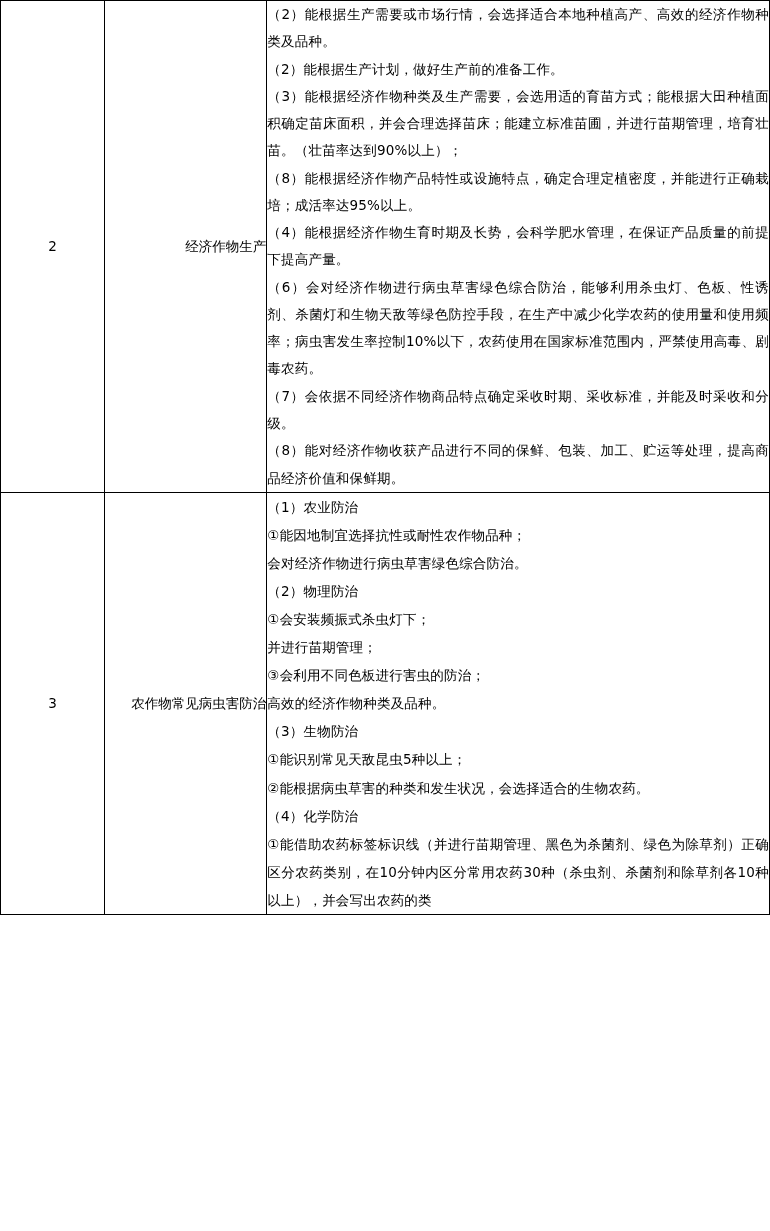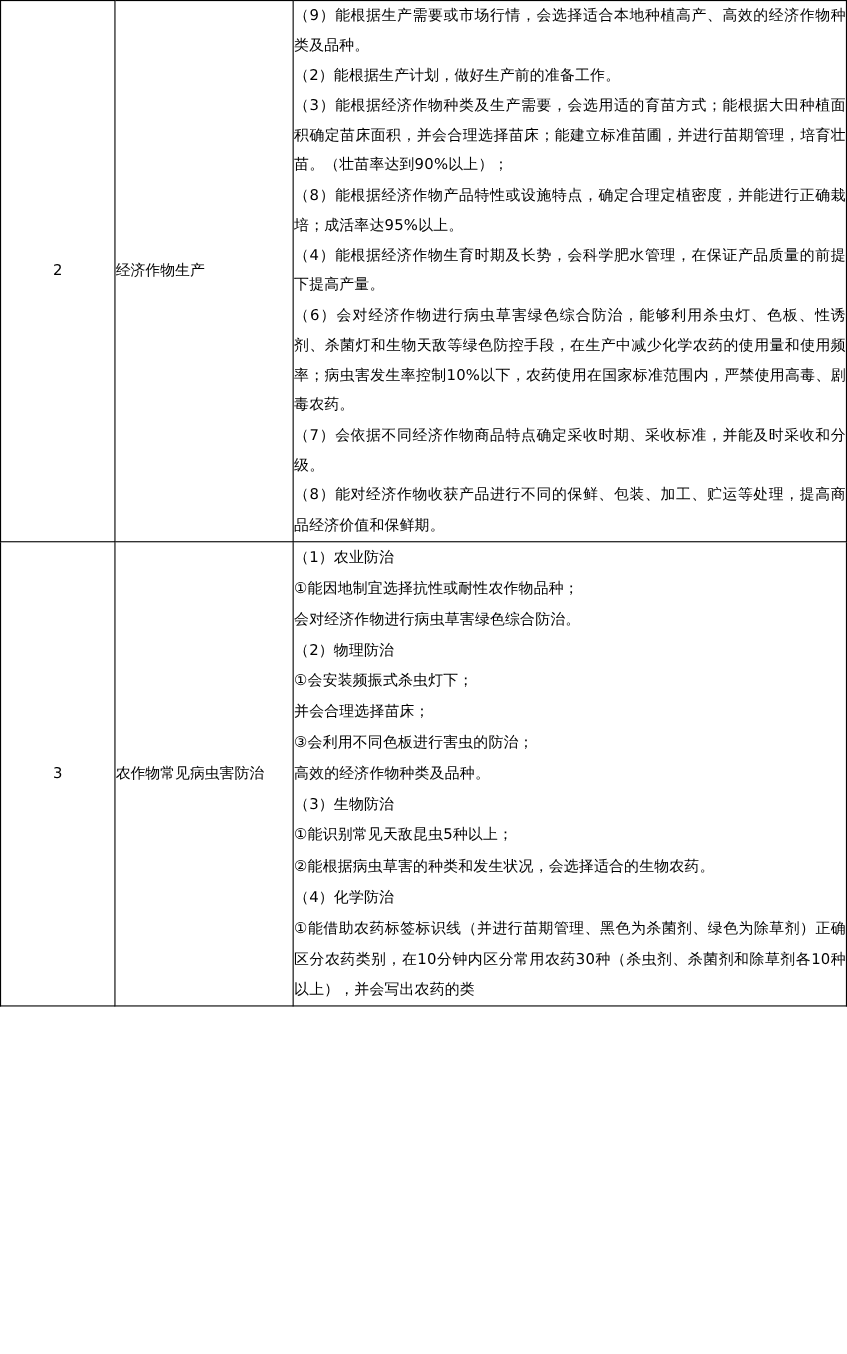--- a/index.html
+++ b/index.html
@@ -33,21 +33,21 @@
   col.c-num { width: 104px; }
   col.c-name { width: 162px; }
   col.c-content { width: 502px; }
 
   td.num-cell {
     text-align: center;
     font-size: 13.5px;
     line-height: 1.4;
   }
   td.name-cell {
-    text-align: left;
+    text-align: right;
     font-size: 13.5px;
     line-height: 1.95;
     padding: 0 12px;
   }
   td.content-cell {
     vertical-align: top;
     padding: 4px 7px 6px 7px;
   }
   .para {
     font-size: 13.5px;
@@ -77,21 +77,21 @@
     </colgroup>
     <tbody>
       <tr class="row-2">
         <td class="num-cell">
           <span>2</span>
         </td>
         <td class="name-cell">
           <span>经济作物生产</span>
         </td>
         <td class="content-cell">
-          <p class="para">（9）能根据生产需要或市场行情，会选择适合本地种植高产、高效的经济作物种类及品种。</p>
+          <p class="para">（2）能根据生产需要或市场行情，会选择适合本地种植高产、高效的经济作物种类及品种。</p>
           <p class="para">（2）能根据生产计划，做好生产前的准备工作。</p>
           <p class="para">（3）能根据经济作物种类及生产需要，会选用适的育苗方式；能根据大田种植面积确定苗床面积，并会合理选择苗床；能建立标准苗圃，并进行苗期管理，培育壮苗。（壮苗率达到90%以上）；</p>
           <p class="para">（8）能根据经济作物产品特性或设施特点，确定合理定植密度，并能进行正确栽培；成活率达95%以上。</p>
           <p class="para">（4）能根据经济作物生育时期及长势，会科学肥水管理，在保证产品质量的前提下提高产量。</p>
           <p class="para">（6）会对经济作物进行病虫草害绿色综合防治，能够利用杀虫灯、色板、性诱剂、杀菌灯和生物天敌等绿色防控手段，在生产中减少化学农药的使用量和使用频率；病虫害发生率控制10%以下，农药使用在国家标准范围内，严禁使用高毒、剧毒农药。</p>
           <p class="para">（7）会依据不同经济作物商品特点确定采收时期、采收标准，并能及时采收和分级。</p>
           <p class="para">（8）能对经济作物收获产品进行不同的保鲜、包装、加工、贮运等处理，提高商品经济价值和保鲜期。</p>
         </td>
       </tr>
       <tr class="row-3">
@@ -100,21 +100,21 @@
         </td>
         <td class="name-cell">
           <span>农作物常见病虫害防治</span>
         </td>
         <td class="content-cell">
           <p class="para">（1）农业防治</p>
           <p class="para">①能因地制宜选择抗性或耐性农作物品种；</p>
           <p class="para">会对经济作物进行病虫草害绿色综合防治。</p>
           <p class="para">（2）物理防治</p>
           <p class="para">①会安装频振式杀虫灯下；</p>
-          <p class="para">并会合理选择苗床；</p>
+          <p class="para">并进行苗期管理；</p>
           <p class="para">③会利用不同色板进行害虫的防治；</p>
           <p class="para">高效的经济作物种类及品种。</p>
           <p class="para">（3）生物防治</p>
           <p class="para">①能识别常见天敌昆虫5种以上；</p>
           <p class="para">②能根据病虫草害的种类和发生状况，会选择适合的生物农药。</p>
           <p class="para">（4）化学防治</p>
           <p class="para">①能借助农药标签标识线（并进行苗期管理、黑色为杀菌剂、绿色为除草剂）正确区分农药类别，在10分钟内区分常用农药30种（杀虫剂、杀菌剂和除草剂各10种以上），并会写出农药的类</p>
         </td>
       </tr>
     </tbody>

